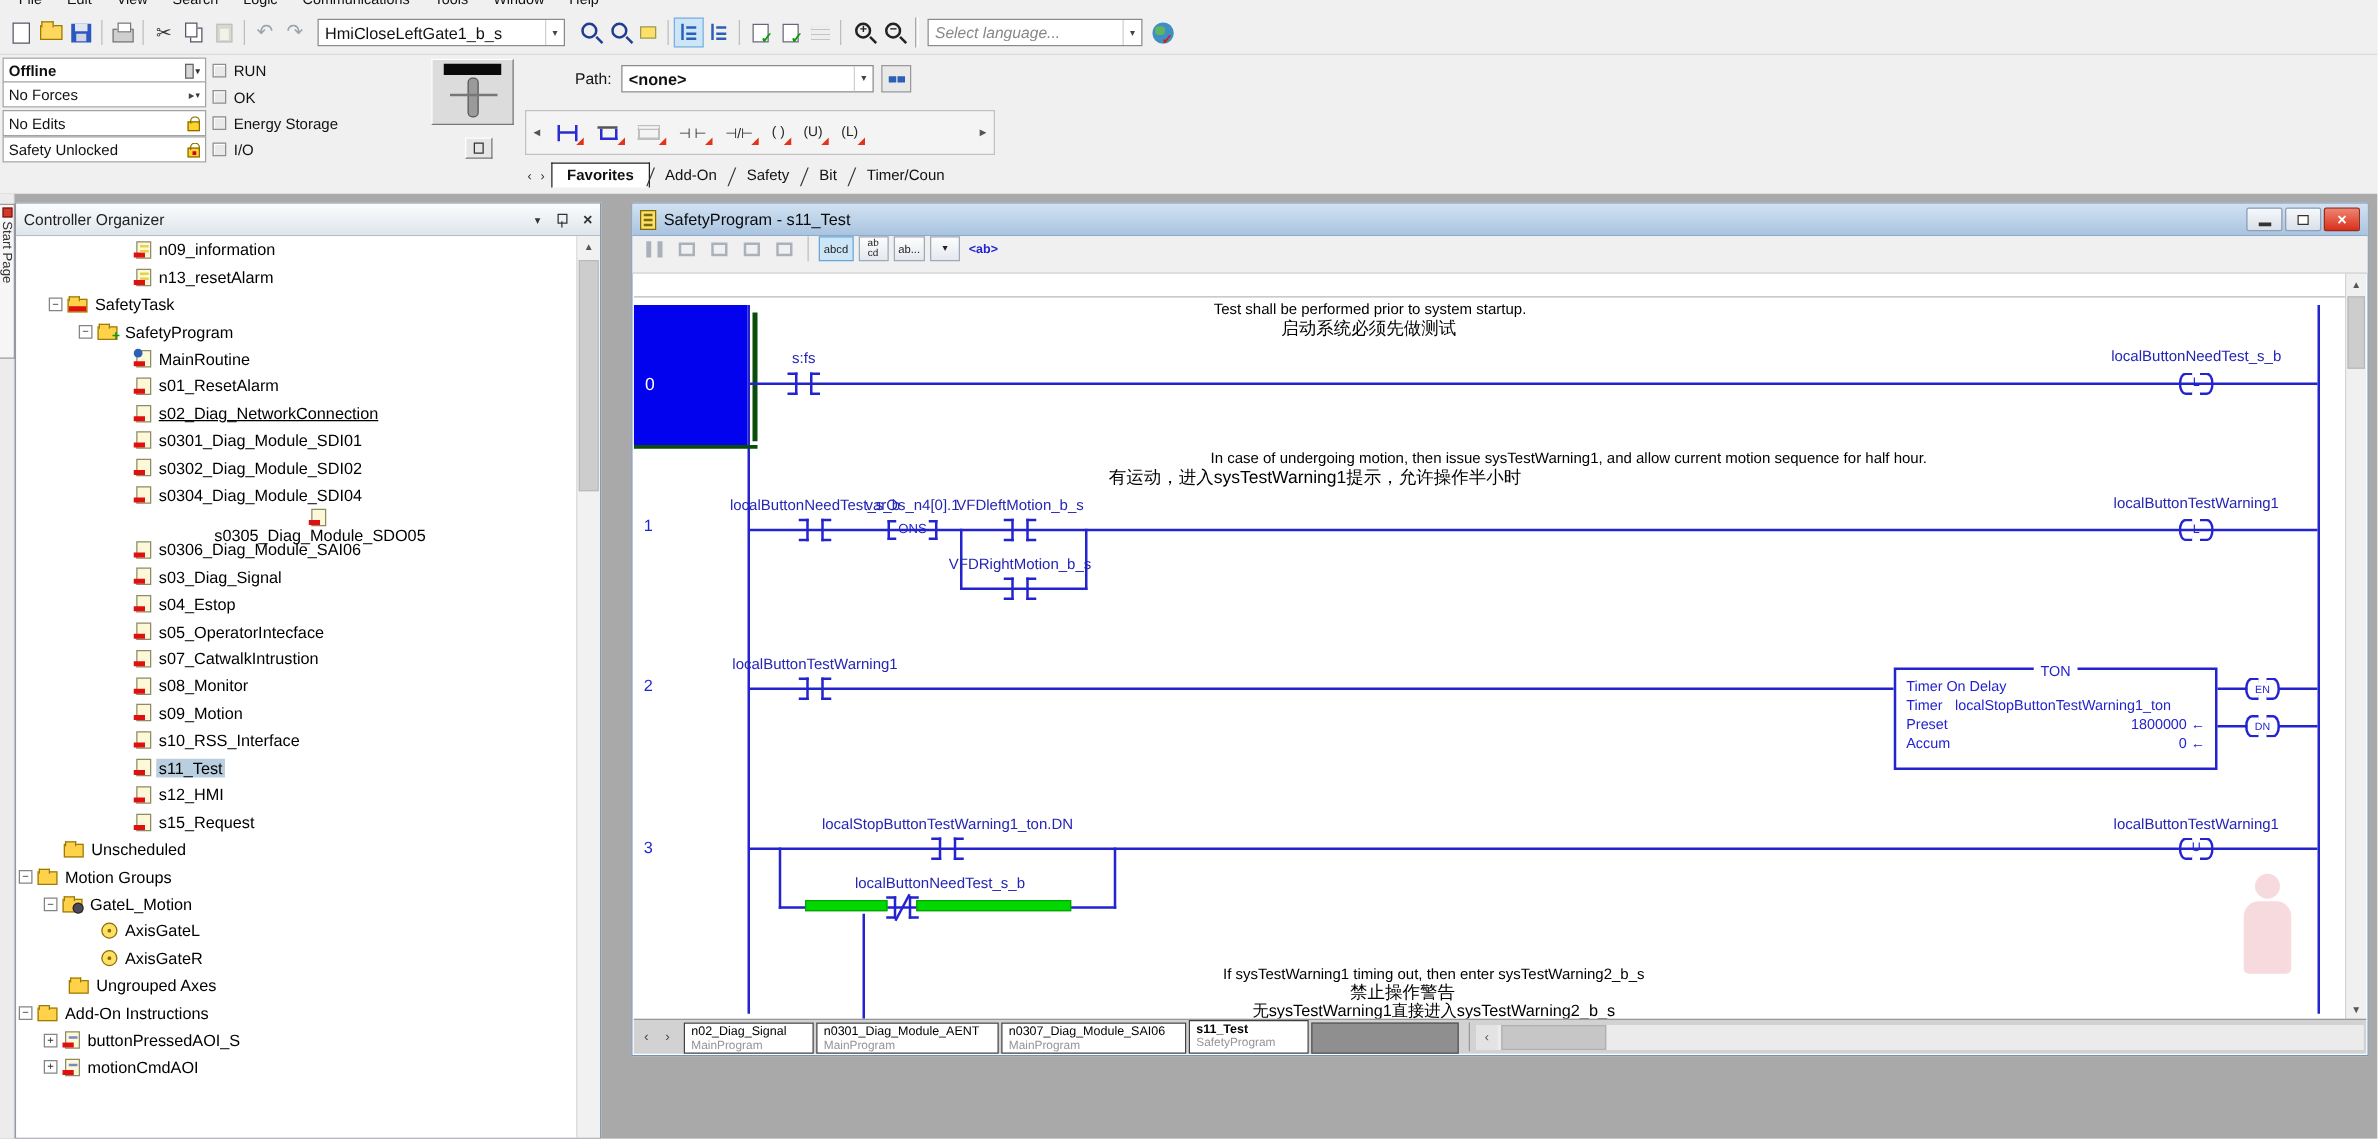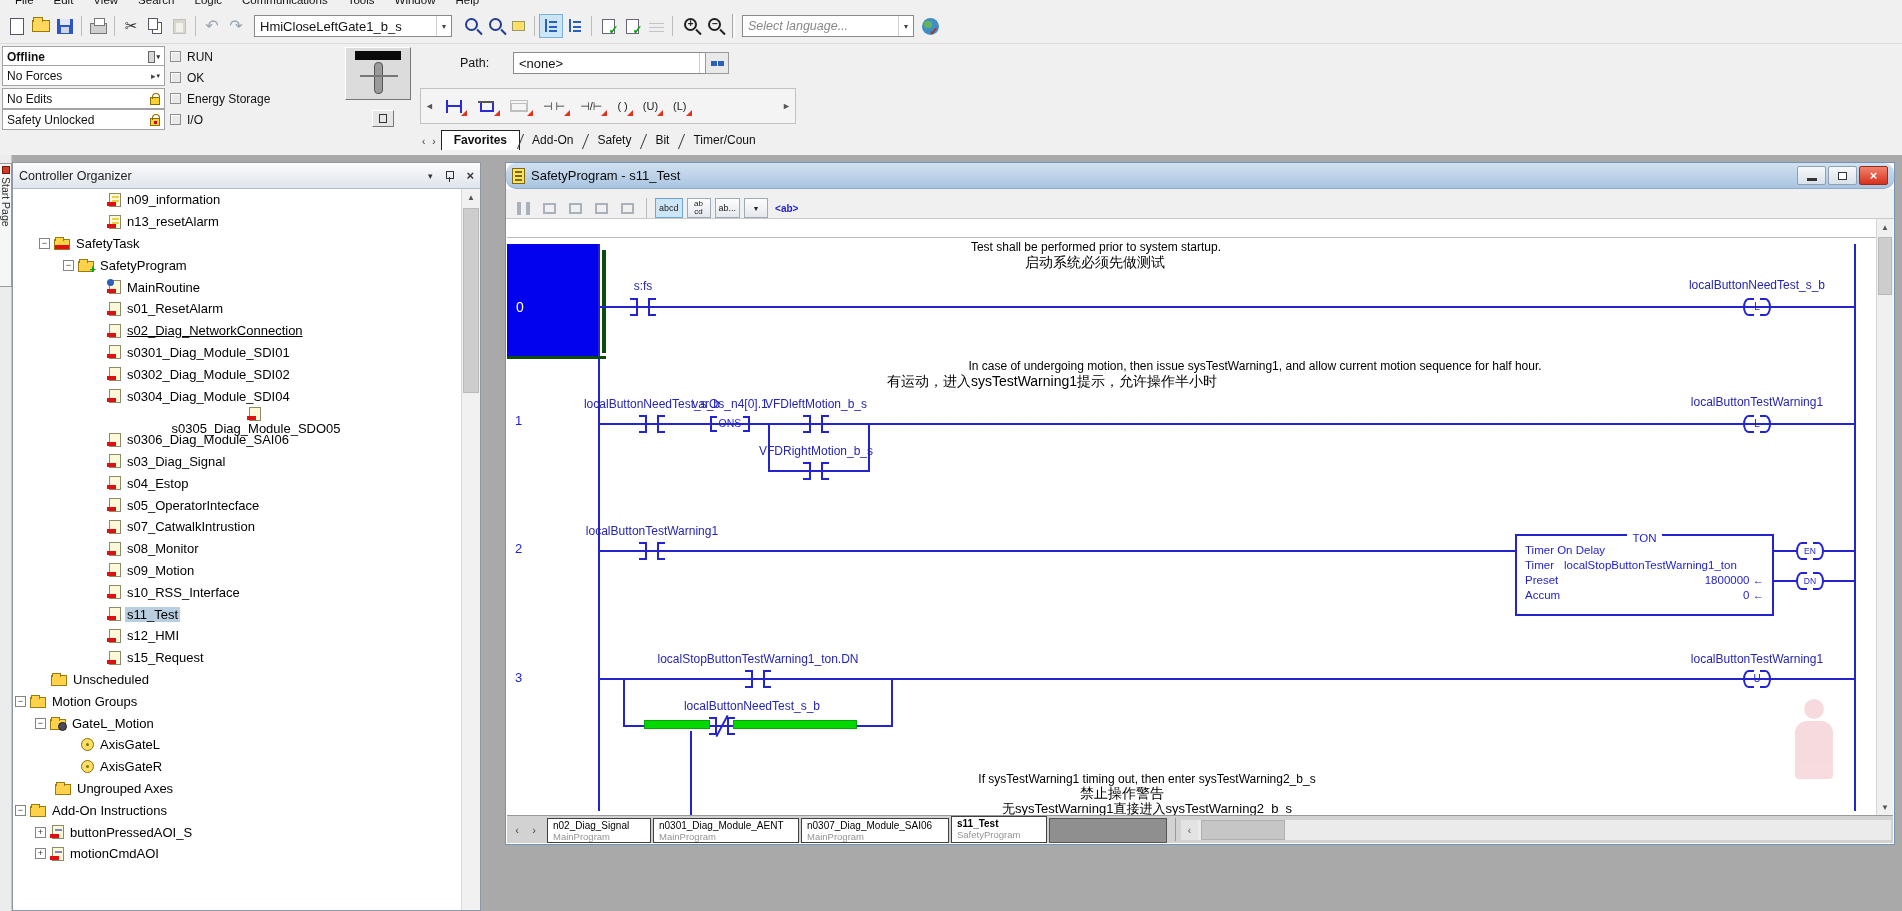--- a/index.html
+++ b/index.html
@@ -66,21 +66,21 @@
   .mini-lock.red:after{content:"";position:absolute;left:3px;top:2px;width:3px;height:3px;background:#c03;}
   .flagrow{position:absolute;display:flex;align-items:center;gap:6px;font-size:12px;color:#111;}
   .cb{width:11px;height:11px;background:#e9e9e9;border:1px solid #8f8f8f;box-shadow:inset 1px 1px 0 #fff;}
   .clampbox{position:absolute;left:345px;top:3px;width:66px;height:53px;background:#dcdcdc;border:1px solid;border-color:#fff #777 #777 #fff;}
   .clampbox .bar{position:absolute;left:9px;top:3px;width:46px;height:9px;background:#0a0a0a;}
   .clampbox .pill{position:absolute;left:28px;top:14px;width:9px;height:32px;background:#9a9a9a;border:1px solid #555;border-radius:4px;}
   .clampbox .hln{position:absolute;left:14px;top:27px;width:38px;height:2px;background:#777;}
   .minibtn{position:absolute;left:372px;top:66px;width:22px;height:17px;background:#e6e6e6;border:1px solid;border-color:#fff #777 #777 #fff;display:flex;align-items:center;justify-content:center;}
   .minibtn i{width:8px;height:9px;border:1px solid #333;display:block;}
   .pathlabel{position:absolute;left:460px;top:12px;font-size:12.5px;color:#111;}
-  .pathcombo{position:absolute;left:513px;top:8px;width:202px;}
+  .pathcombo{position:absolute;left:497px;top:8px;width:202px;font-weight:bold;}
   .netbtn{position:absolute;left:705px;top:8px;width:24px;height:22px;background:#e9e9e9;border:1px solid #9a9a9a;display:flex;align-items:center;justify-content:center;gap:1px;}
   .netbtn i{width:6px;height:5px;background:#2b5fb8;display:block;}
   .palettebox{position:absolute;left:420px;top:44px;width:376px;height:36px;background:#f4f4f4;border:1px solid #c2c2c2;display:flex;align-items:center;padding:0 4px;}
   .palettebox .parrow{font-size:9px;color:#555;flex:none;}
   .pitems{display:flex;align-items:center;gap:11px;margin:0 10px;flex:1;}
   .pi{position:relative;height:18px;display:flex;align-items:center;justify-content:center;padding:0 2px;}
   .pi:after{content:"";position:absolute;right:-3px;bottom:-1px;border-left:6px solid transparent;border-bottom:6px solid #e23418;}
   .pi.gl{font-size:11px;color:#222;letter-spacing:0;}
   .pi-rung{width:16px;height:13px;border-left:2px solid #2b2bd0;border-right:2px solid #2b2bd0;position:relative;}
   .pi-rung:before{content:"";position:absolute;left:0;right:0;top:5px;height:2px;background:#2b2bd0;}
@@ -130,30 +130,30 @@
   .ti-program:after{content:"+";position:absolute;right:-3px;bottom:-4px;color:#0a9a0a;font-size:11px;font-weight:bold;}
   .ti-folder-gear:after{content:"";position:absolute;right:-2px;bottom:-2px;width:7px;height:7px;background:#4a4a5a;border-radius:50%;border:1px solid #222;}
   .ti-axis{width:13px;height:13px;border-radius:50%;background:#ffe066;border:1.5px solid #8a6d00;margin-left:2px;}
   .ti-axis:after{content:"";position:absolute;left:4px;top:4px;width:3px;height:3px;background:#8a6d00;border-radius:50%;}
   .vscroll{position:absolute;right:0;top:26px;width:19px;bottom:0;background:#f1f1f1;border-left:1px solid #d8d8d8;}
   .vscroll .sa{position:absolute;left:0;right:0;height:17px;display:flex;align-items:center;justify-content:center;font-size:8px;color:#555;background:#f1f1f1;}
   .vscroll .thumb{position:absolute;left:1px;right:1px;background:#cdcdcd;border:1px solid #bababa;}
 
   
   .lwin{position:absolute;left:505px;top:7px;width:1390px;height:683px;background:#fff;border:1px solid #7593b5;}
-  .ltitle{position:absolute;left:0;top:0;right:0;height:26px;background:linear-gradient(#d2e2f2,#a9c4e0);display:flex;align-items:center;padding:0 6px;gap:6px;border-bottom:1px solid #8fabc8;border-radius:10px;}
+  .ltitle{position:absolute;left:0;top:0;right:0;height:26px;background:linear-gradient(#d2e2f2,#a9c4e0);display:flex;align-items:center;padding:0 6px;gap:6px;border-bottom:1px solid #8fabc8;}
   .ltitle .doc{width:13px;height:16px;background:#ffe066;border:1px solid #7a6a10;position:relative;flex:none;}
   .ltitle .doc:before{content:"";position:absolute;left:2px;top:2px;width:7px;height:2px;background:#7a6a10;box-shadow:0 4px 0 #7a6a10,0 8px 0 #7a6a10;}
   .ltitle .ttext{font-size:13px;color:#0a0a0a;}
   .winbtns{margin-left:auto;display:flex;gap:2px;}
   .wb{width:29px;height:19px;border:1px solid #8fa0b5;border-radius:2px;background:linear-gradient(#f7f9fb,#d9e0e9);display:flex;align-items:center;justify-content:center;position:relative;}
   .wb .mg{width:10px;height:3px;background:#333;margin-top:8px;}
   .wb .rg{width:9px;height:8px;border:1.5px solid #333;background:#fff;}
   .wb.close{background:linear-gradient(#f0836f,#d8311c);border-color:#9c2a1a;color:#fff;font-size:13px;font-weight:bold;}
-  .ltoolbar{position:absolute;left:0;top:26px;right:0;height:30px;background:#f0f0f0;border-bottom:1px solid #c9c9c9;display:flex;align-items:flex-end;padding-left:6px;gap:4px;}
+  .ltoolbar{position:absolute;left:0;top:26px;right:0;height:30px;background:#f0f0f0;border-bottom:1px solid #c9c9c9;display:flex;align-items:flex-start;padding-left:6px;gap:4px;}
   .gi{width:22px;height:20px;display:flex;align-items:center;justify-content:center;}
   .gi i{width:13px;height:11px;border:2px solid #a9b2ba;display:block;}
   .gi.l i{border-left-width:4px;border-right-width:4px;border-top:none;border-bottom:none;height:13px;}
   .tbt{height:20px;min-width:24px;padding:0 3px;border:1px solid #9daab8;background:linear-gradient(#fdfdfd,#e4e8ee);display:flex;align-items:center;justify-content:center;font-size:9px;color:#222;}
   .tbt.on{background:#cde6f7;border-color:#6aa6d8;}
   .tbt.two{flex-direction:column;line-height:8px;font-size:8px;}
   .tbt.blue{border:none;background:none;color:#2323cf;font-size:10px;font-weight:bold;}
   .tbt.drop{font-size:7px;}
 
   

